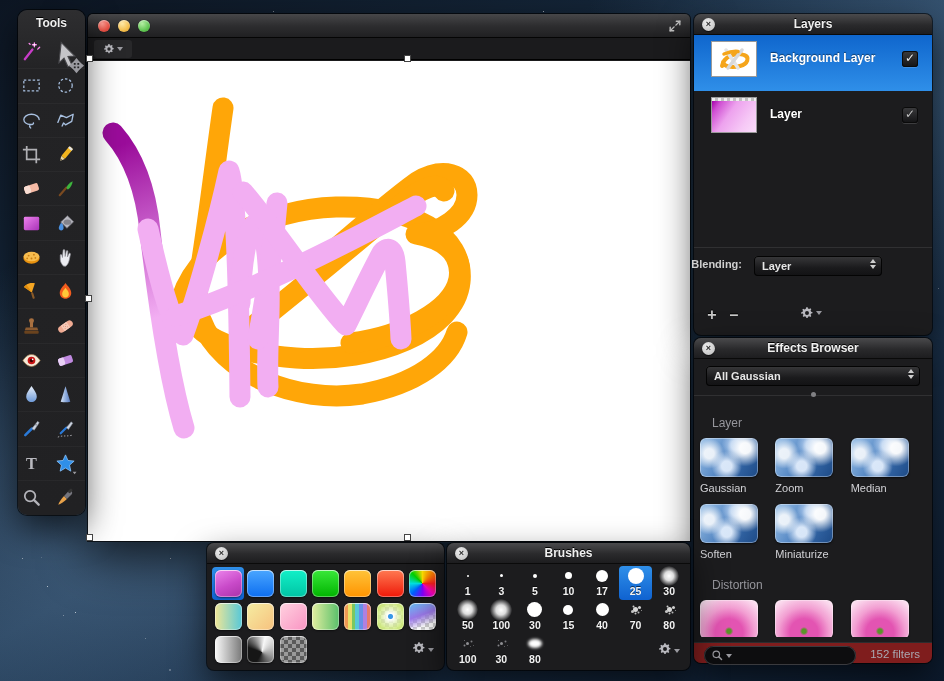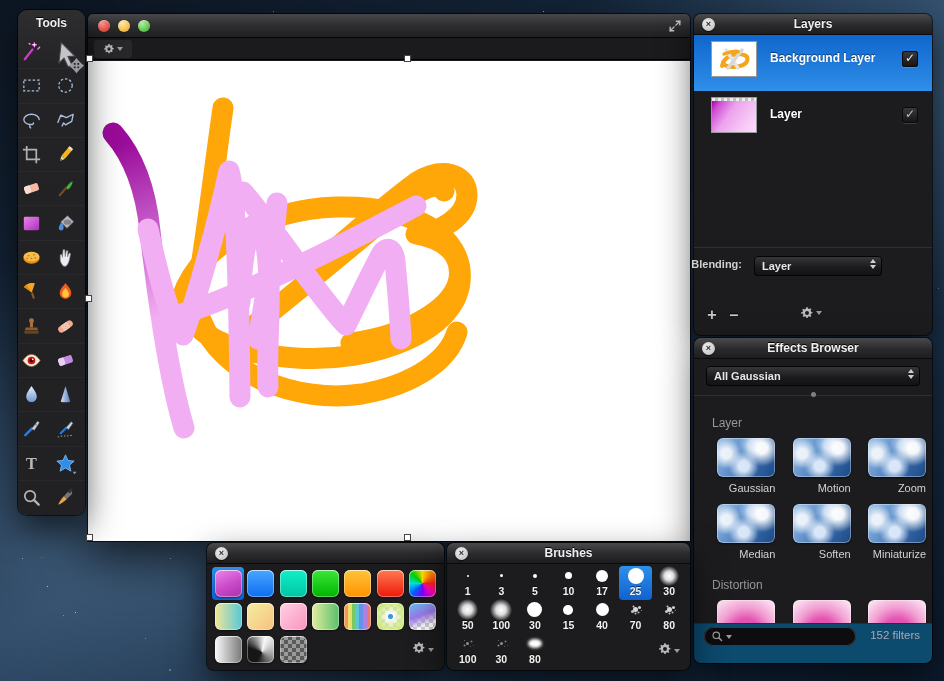--- a/index.html
+++ b/index.html
@@ -110,34 +110,34 @@
   .layers-gear { position:absolute; left:106px; top:1px; display:flex; align-items:center; }
 
   
   #effects { left:694px; top:338px; width:238px; height:325px; }
   #fx-popup { left:12px; top:28px; width:214px; }
   .fx-divider { position:absolute; left:0; right:0; top:57px; height:1px; background:#303032; }
   .fx-dot { position:absolute; left:50%; top:54px; width:5px; height:5px; margin-left:-2px; border-radius:50%; background:#808084; }
   .fx-scroll { position:absolute; left:0; right:0; top:60px; bottom:26px; overflow:hidden; }
   .fx-section-label { margin:18px 0 8px 18px; font-size:12px; color:#96969c; }
   .fx-grid { display:grid; grid-template-columns:repeat(3,1fr); row-gap:10px; padding:0 6px; }
-  .fx-item { display:flex; flex-direction:column; align-items:flex-end; }
+  .fx-item { display:flex; flex-direction:column; align-items:flex-start; }
   .fx-thumb { width:58px; height:39px; border-radius:6px; box-shadow:inset 0 0 0 1px rgba(255,255,255,.35), 0 1px 2px rgba(0,0,0,.6); }
   .fx-thumb.blurlook { background:
       radial-gradient(circle at 78% 26%, rgba(255,255,255,.95) 0 10%, rgba(255,255,255,0) 34%),
       radial-gradient(circle at 16% 40%, rgba(255,255,255,.85) 0 9%, rgba(255,255,255,0) 28%),
       radial-gradient(circle at 46% 72%, rgba(232,242,255,.9) 0 12%, rgba(255,255,255,0) 36%),
       radial-gradient(circle at 62% 18%, rgba(205,225,250,.8) 0 10%, rgba(255,255,255,0) 30%),
       linear-gradient(120deg,#9cc2e8 0%,#5d8ec8 40%,#2e5f9e 75%,#1d4a86 100%); }
   .fx-thumb.pinklook { background:
       radial-gradient(circle at 50% 80%, #5a9428 0 5%, rgba(0,0,0,0) 10%),
       radial-gradient(circle at 50% 84%, #e354b2 0 32%, #f29fd2 58%, #fad7ec 86%, #fde9f5 100%); }
   .fx-caption { margin-top:5px; font-size:11px; color:#d2d2d6; }
-  .fx-bottombar { position:absolute; left:0; right:0; bottom:0; height:40px; border-radius:0 0 7px 7px;
-    background:#0c4a6e; border-top:1px solid #2d2d2f; }
+  .fx-bottombar { position:absolute; left:0; right:0; bottom:0; height:21px; border-radius:0 0 7px 7px;
+    background:#7f1d1d; border-top:1px solid #2d2d2f; }
   .search-pill { position:absolute; left:10px; top:3px; width:152px; height:19px; border-radius:10px;
     background:#0d0d0f; box-shadow:inset 0 0 0 1px #3a3a3e; display:flex; align-items:center; padding-left:7px; }
   .fx-count { position:absolute; right:12px; top:5px; font-size:11.5px; color:#a9a9b2; }
 
   
   #gradients { left:207px; top:543px; width:237px; height:127px; }
   .grad-grid { position:absolute; left:5px; right:5px; top:24px; bottom:3px;
     display:grid; grid-template-columns:repeat(7,1fr); grid-auto-rows:33px; }
   .grad-cell { display:flex; align-items:center; justify-content:center; border-radius:4px; }
   .grad-cell.selected { background:linear-gradient(#2f8fe9,#0f62d0); }
@@ -687,24 +687,20 @@
   <div class="fx-dot"></div>
   <div class="fx-scroll" id="fxScroll">
       <div class="fx-section-label">Layer</div>
       <div class="fx-grid">
         <div class="fx-item">
           <div class="fx-thumb blurlook"></div>
           <div class="fx-caption">Gaussian</div>
         </div>
         <div class="fx-item">
           <div class="fx-thumb blurlook"></div>
-          <div class="fx-caption">Motion</div>
-        </div>
-        <div class="fx-item">
-          <div class="fx-thumb blurlook"></div>
           <div class="fx-caption">Zoom</div>
         </div>
         <div class="fx-item">
           <div class="fx-thumb blurlook"></div>
           <div class="fx-caption">Median</div>
         </div>
         <div class="fx-item">
           <div class="fx-thumb blurlook"></div>
           <div class="fx-caption">Soften</div>
         </div>

